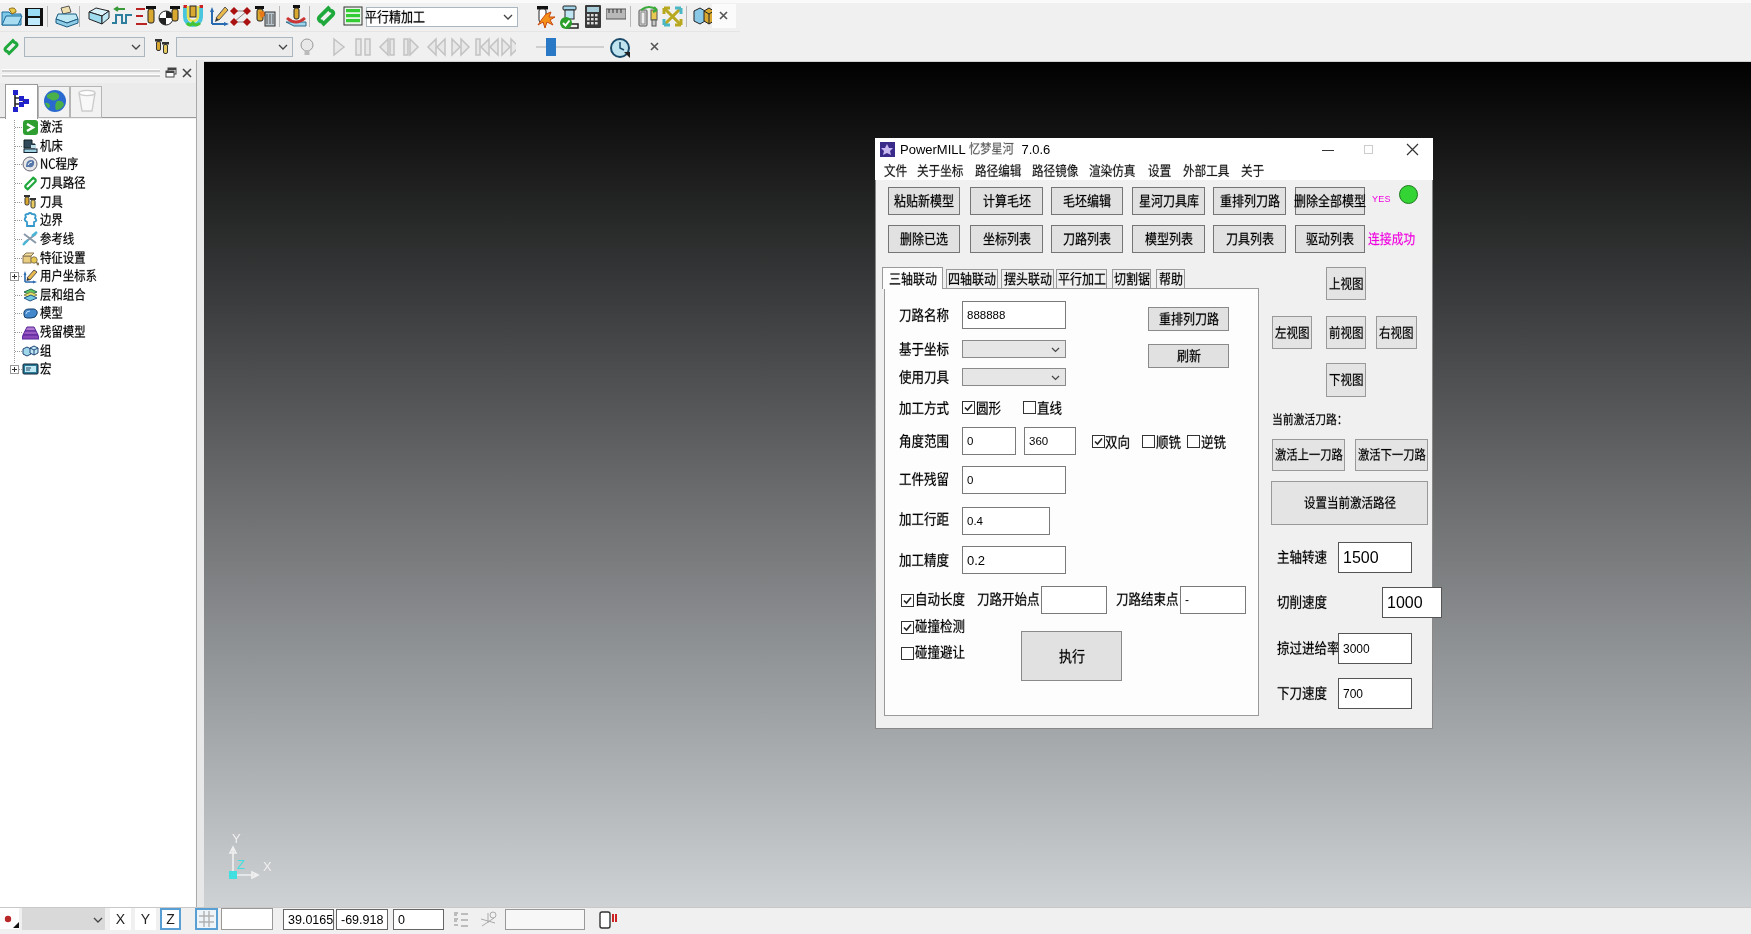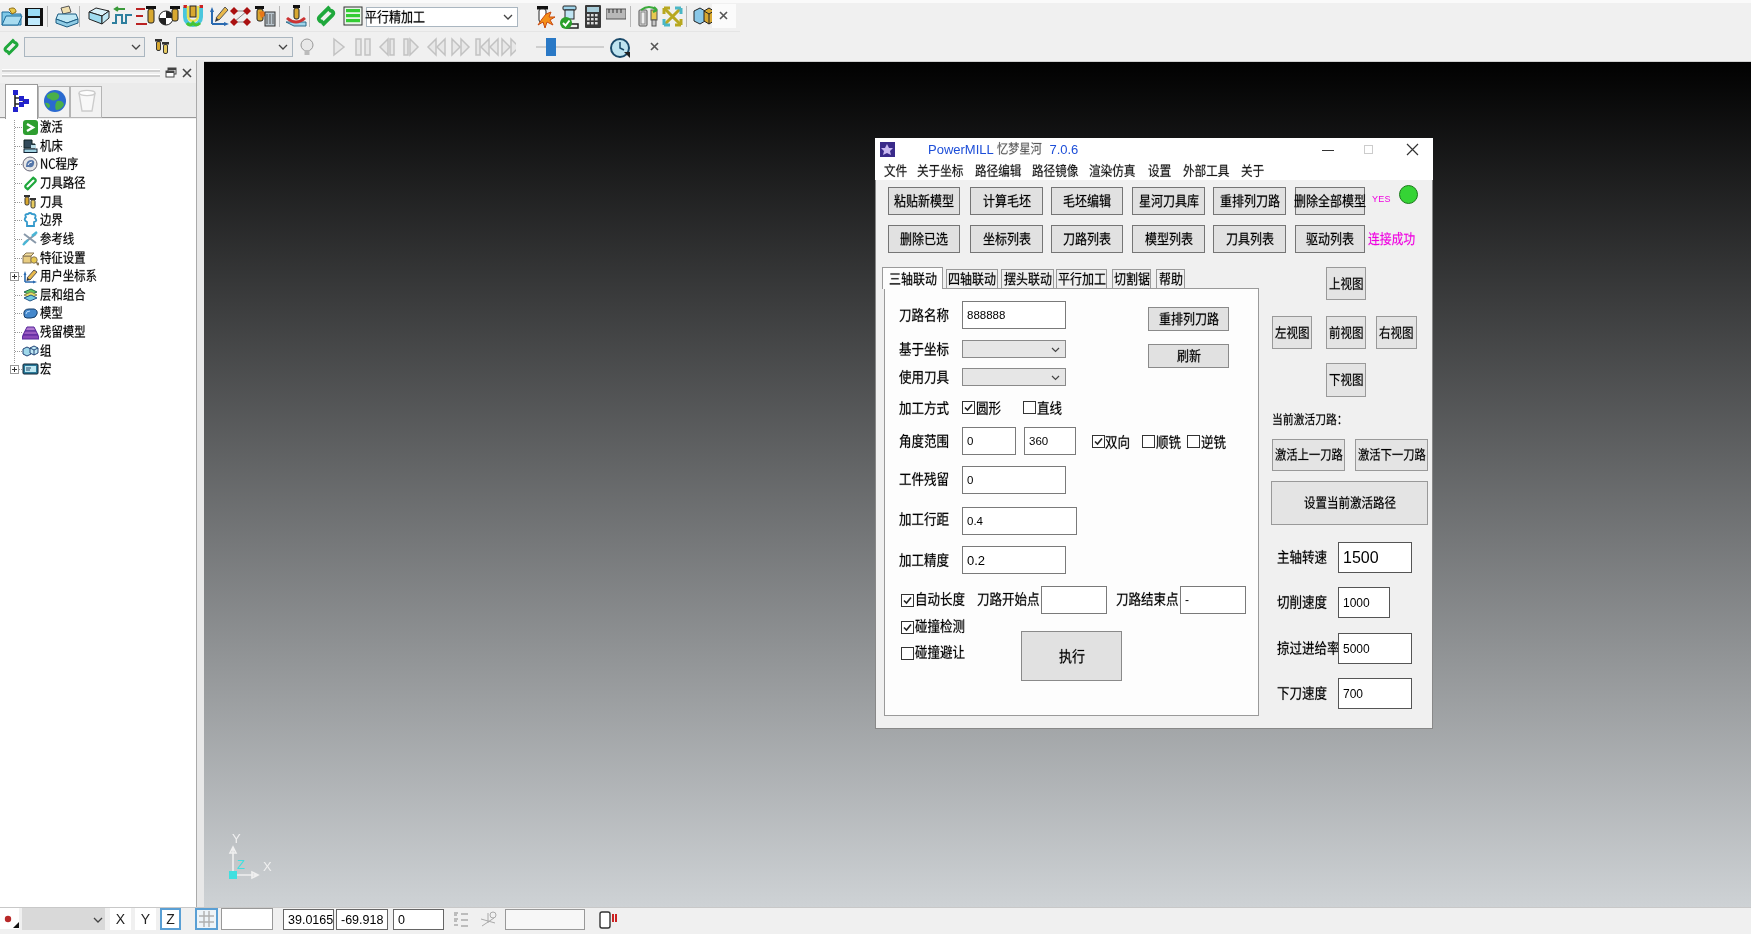--- a/index.html
+++ b/index.html
@@ -682,21 +682,21 @@
 <svg class="ic" style="left:598px;top:910px" width="22" height="20" viewBox="0 0 22 20">
     <rect x="2" y="2" width="10" height="16" rx="2" fill="#fff" stroke="#333" stroke-width="1.4"></rect>
     <path d="M15 4 L15 12 M18 4 L18 12" stroke="#cc2222" stroke-width="2"></path>
   </svg>
 <div class="ab" style="left:875px;top:138px;width:558px;height:591px;background:#f0f0f0;border:1px solid #888"></div>
 <div class="ab" style="left:875px;top:138px;width:558px;height:42px;background:#fff"></div>
 <svg class="ic" style="left:880px;top:142px" width="15" height="15" viewBox="0 0 15 15">
     <rect width="15" height="15" fill="#3a2a8a"></rect>
     <path d="M7 2 L9 6 L13 6 L10 9 L11 13 L7 11 L3 13 L4 9 L1 6 L5 6 Z" fill="#c8b8f0"></path>
   </svg>
-<div class="zhc" style="left:928px;top:140px;height:18px;color:#1d4ed8;font-size:13px">PowerMILL&nbsp;<svg class="zh " style="width:44.8px;height:11.2px" viewBox="0 0 4000 1000" fill="#5a5a5a">
+<div class="zhc" style="left:900px;top:140px;height:18px;color:#000000;font-size:13px">PowerMILL&nbsp;<svg class="zh " style="width:44.8px;height:11.2px" viewBox="0 0 4000 1000" fill="#5a5a5a">
       <g transform="translate(0,945) scale(1,-1.22)" stroke="#5a5a5a" stroke-width="14">
         <use href="#g5FC6" x="0"></use>
         <use href="#g68A6" x="1000"></use>
         <use href="#g661F" x="2000"></use>
         <use href="#g6CB3" x="3000"></use>
       </g>
     </svg>&nbsp;&nbsp;7.0.6</div>
 <div class="ab" style="left:1322px;top:150px;width:12px;height:1px;background:#333"></div>
 <div class="ab" style="left:1364px;top:145px;width:9px;height:9px;border:1px solid #ccc"></div>
 <svg class="ic" style="left:1406px;top:143px" width="13" height="13" viewBox="0 0 13 13">
@@ -1101,21 +1101,21 @@
 <div class="zhc" style="left:899px;top:512px;height:15px">
     <svg class="zh " style="width:50.0px;height:12.5px" viewBox="0 0 4000 1000" fill="#000">
       <g transform="translate(0,945) scale(1,-1.22)" stroke="#000" stroke-width="14">
         <use href="#g52A0" x="0"></use>
         <use href="#g5DE5" x="1000"></use>
         <use href="#g884C" x="2000"></use>
         <use href="#g8DDD" x="3000"></use>
       </g>
     </svg>
   </div>
-<div class="inp" style="left:962px;top:507px;width:115px;height:28px;font-size:11.5px">0.4</div>
+<div class="inp" style="left:962px;top:507px;width:88px;height:28px;font-size:11.5px">0.4</div>
 <div class="zhc" style="left:899px;top:553px;height:15px">
     <svg class="zh " style="width:50.0px;height:12.5px" viewBox="0 0 4000 1000" fill="#000">
       <g transform="translate(0,945) scale(1,-1.22)" stroke="#000" stroke-width="14">
         <use href="#g52A0" x="0"></use>
         <use href="#g5DE5" x="1000"></use>
         <use href="#g7CBE" x="2000"></use>
         <use href="#g5EA6" x="3000"></use>
       </g>
     </svg>
   </div>
@@ -1322,33 +1322,33 @@
 <div class="zhc" style="left:1277px;top:594px;height:16px">
     <svg class="zh " style="width:50.0px;height:12.5px" viewBox="0 0 4000 1000" fill="#000">
       <g transform="translate(0,945) scale(1,-1.22)" stroke="#000" stroke-width="14">
         <use href="#g5207" x="0"></use>
         <use href="#g524A" x="1000"></use>
         <use href="#g901F" x="2000"></use>
         <use href="#g5EA6" x="3000"></use>
       </g>
     </svg>
   </div>
-<div class="inp" style="left:1338px;top:587px;width:52px;height:31px;border-color:#555;font-size:12px">1000</div>
+<div class="inp" style="left:1382px;top:587px;width:60px;height:31px;border-color:#555;font-size:16px">1000</div>
 <div class="zhc" style="left:1277px;top:640px;height:16px">
     <svg class="zh " style="width:62.5px;height:12.5px" viewBox="0 0 5000 1000" fill="#000">
       <g transform="translate(0,945) scale(1,-1.22)" stroke="#000" stroke-width="14">
         <use href="#g63A0" x="0"></use>
         <use href="#g8FC7" x="1000"></use>
         <use href="#g8FDB" x="2000"></use>
         <use href="#g7ED9" x="3000"></use>
         <use href="#g7387" x="4000"></use>
       </g>
     </svg>
   </div>
-<div class="inp" style="left:1338px;top:633px;width:74px;height:31px;border-color:#555;font-size:12px">5000</div>
+<div class="inp" style="left:1338px;top:633px;width:74px;height:31px;border-color:#555;font-size:12px">3000</div>
 <div class="zhc" style="left:1277px;top:685px;height:16px">
     <svg class="zh " style="width:50.0px;height:12.5px" viewBox="0 0 4000 1000" fill="#000">
       <g transform="translate(0,945) scale(1,-1.22)" stroke="#000" stroke-width="14">
         <use href="#g4E0B" x="0"></use>
         <use href="#g5200" x="1000"></use>
         <use href="#g901F" x="2000"></use>
         <use href="#g5EA6" x="3000"></use>
       </g>
     </svg>
   </div>

